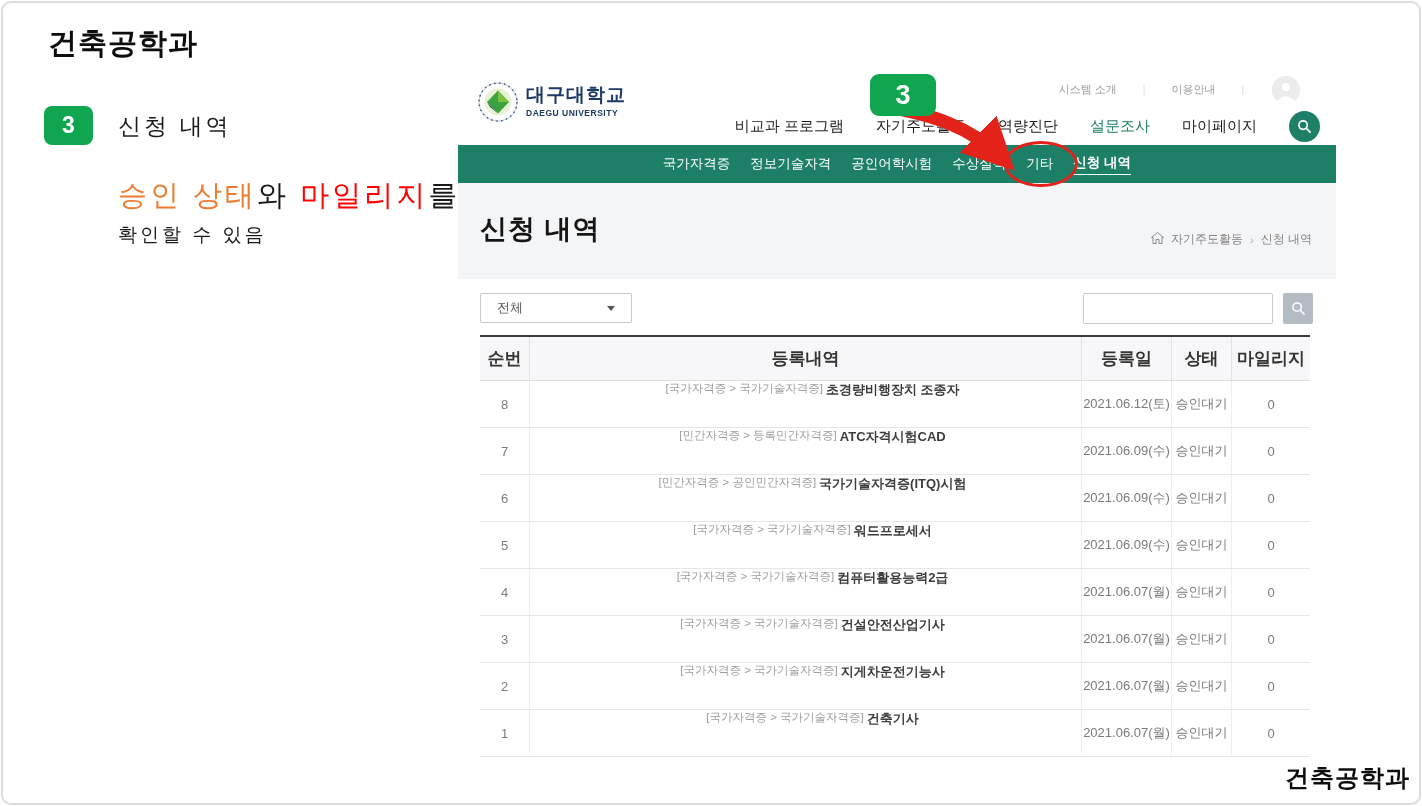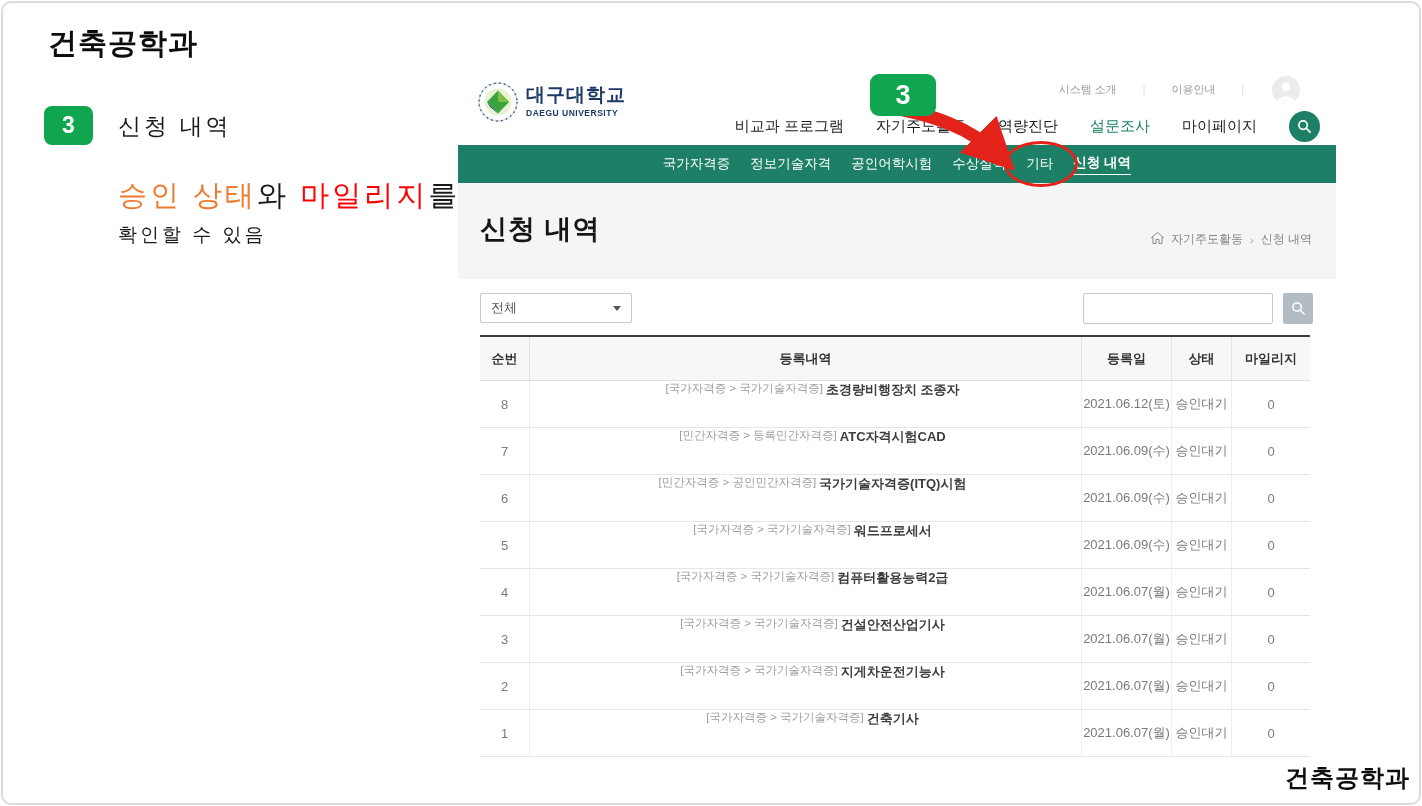--- a/index.html
+++ b/index.html
@@ -43,28 +43,28 @@
   .sub-item{color:#fff;font-size:13.5px;white-space:nowrap;cursor:pointer;}
   .sub-item.current{font-weight:bold;border-bottom:1px solid #fff;padding-bottom:2px;}
 
   .band{position:relative;height:96px;background:#f4f5f7;}
   .page-title{position:absolute;left:22px;top:28px;font-size:27px;font-weight:bold;color:#151515;letter-spacing:1px;}
   .breadcrumb{position:absolute;right:24px;top:48px;display:flex;align-items:center;gap:7px;font-size:12px;color:#858585;}
   .breadcrumb .sep{color:#a9a9a9;font-size:11px;}
   .bc-link{cursor:pointer;}
 
   .content{position:relative;background:#fff;height:493px;}
-  .filter-select{position:absolute;left:22px;top:14px;width:152px;height:30px;border:1px solid #c9c9c9;border-radius:2px;background:#fff;display:flex;align-items:center;justify-content:space-between;padding:0 10px;font-size:13px;color:#555;cursor:pointer;}
+  .filter-select{position:absolute;left:22px;top:14px;width:152px;height:30px;border:1px solid #c9c9c9;border-radius:2px;background:#fff;display:flex;align-items:center;justify-content:space-between;padding:0 16px;font-size:13px;color:#555;cursor:pointer;}
   .caret{width:0;height:0;border-left:4px solid transparent;border-right:4px solid transparent;border-top:5px solid #555;}
   .search-input{position:absolute;right:63px;top:14px;width:190px;height:31px;border:1px solid #c9c9c9;border-radius:2px;font-size:13px;padding:0 8px;outline:none;}
   .search-go{position:absolute;right:23px;top:14px;width:30px;height:31px;background:var(--searchbtn);border:none;border-radius:2px;display:flex;align-items:center;justify-content:center;cursor:pointer;}
 
   .tbl{position:absolute;left:22px;top:56px;width:830px;border-top:2px solid #3c3c3c;}
   .tbl-head{display:grid;grid-template-columns:50px 1fr 90px 60px 78px;height:44px;background:#f7f7f9;border-bottom:1px solid #dedede;}
-  .tbl-head .hcell{display:flex;align-items:center;justify-content:center;font-size:13px;font-weight:bold;color:#333;border-right:1px solid #e3e3e7;}
+  .tbl-head .hcell{display:flex;align-items:center;justify-content:center;font-size:17px;font-weight:bold;color:#333;border-right:1px solid #e3e3e7;}
   .tbl-head .hcell:last-child{border-right:none;}
   .trow{display:grid;grid-template-columns:50px 1fr 90px 60px 78px;height:47px;border-bottom:1px solid #e6e6e6;background:#fff;}
   .tcell{display:flex;align-items:center;justify-content:center;font-size:13px;color:#7a7a7a;border-right:1px solid #efeff2;}
   .tcell:last-child{border-right:none;}
   .tcell.desc{align-items:flex-start;justify-content:center;padding-left:14px;gap:3px;}
   .cat{font-size:11.5px;color:#9d9d9d;}
   .nm{font-size:13px;font-weight:bold;color:#3c3c3c;cursor:pointer;}
 
   
   .callout-box{position:absolute;left:870px;top:74px;width:66px;height:42px;background:var(--callout-green);border-radius:9px;color:#fff;font-size:27px;font-weight:bold;display:flex;align-items:center;justify-content:center;z-index:6;}

